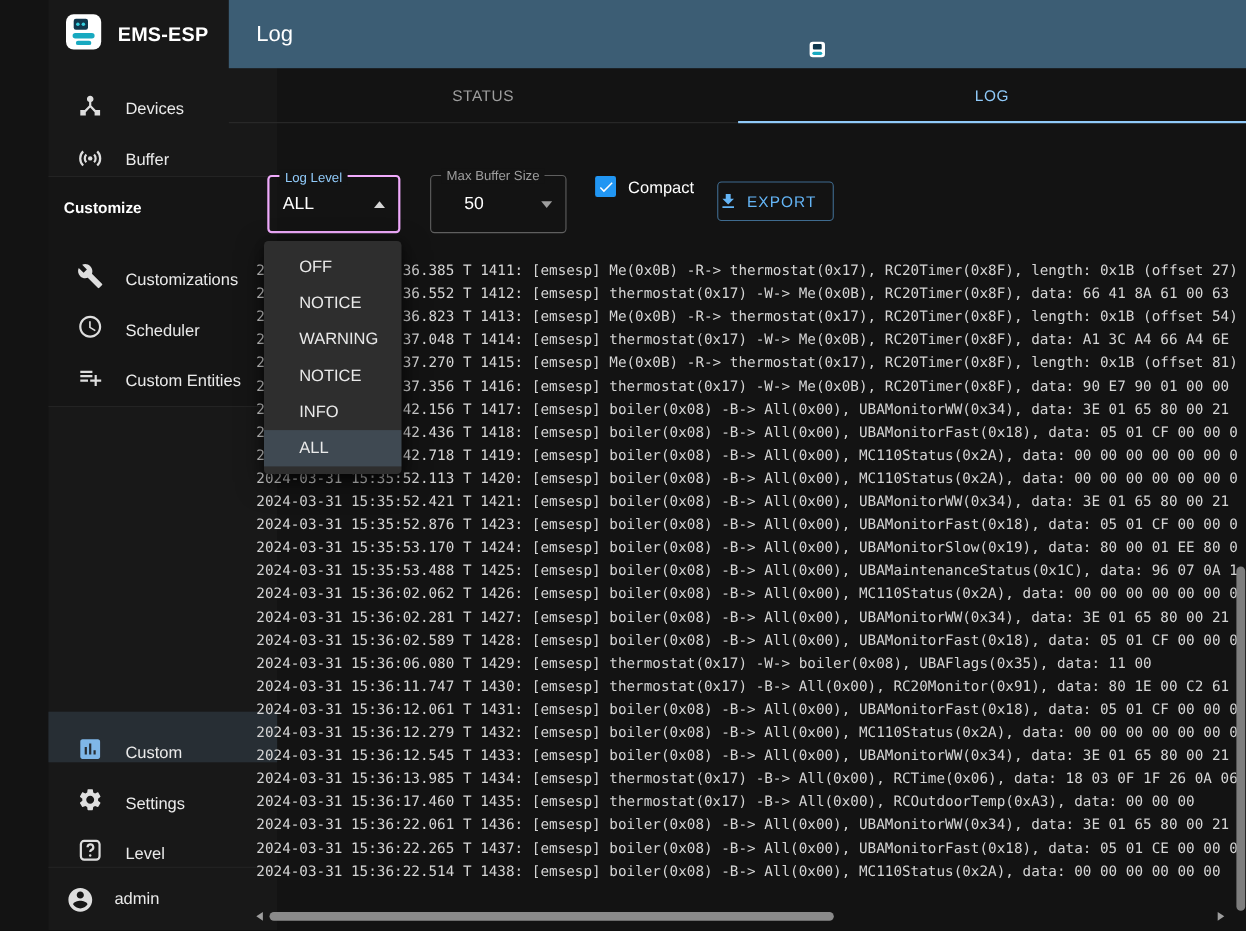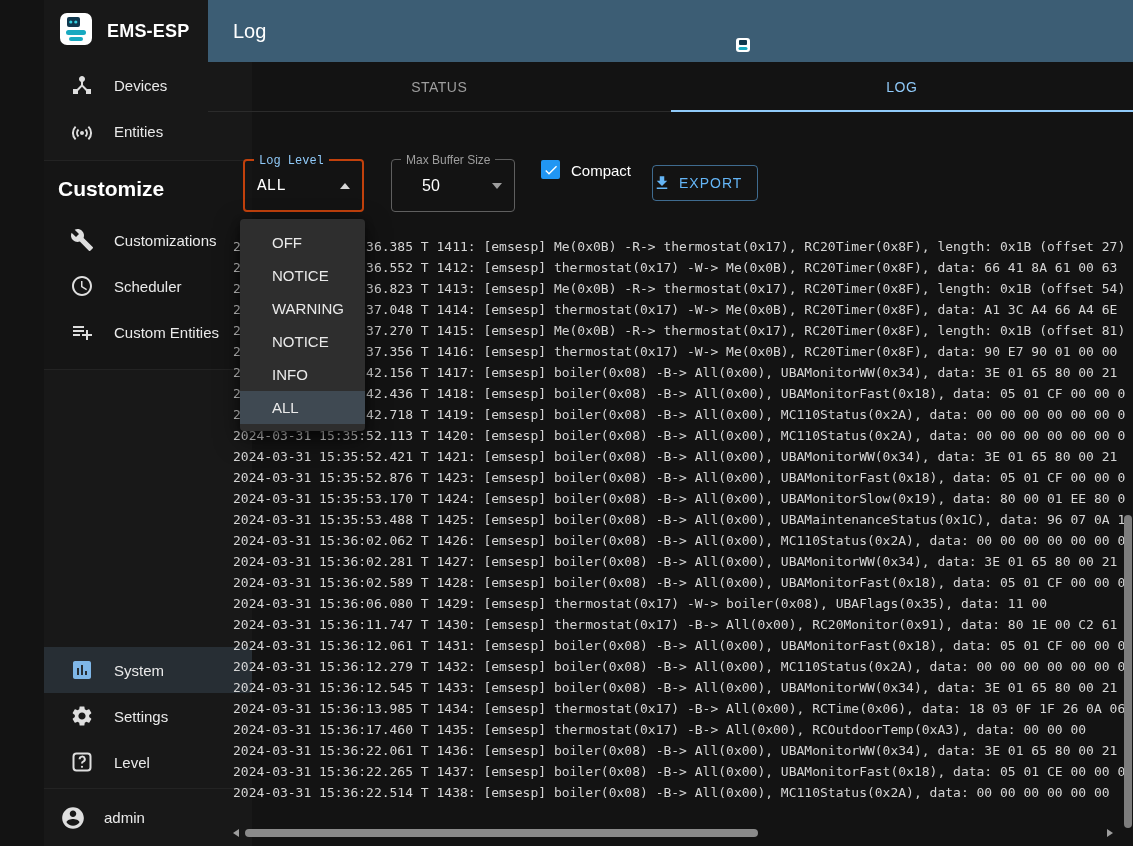--- a/index.html
+++ b/index.html
@@ -4,27 +4,27 @@
 <style>
   * { margin:0; padding:0; box-sizing:border-box; }
   html,body { width:1133px; height:846px; overflow:hidden; background:#131313;
               font-family:"Liberation Sans","DejaVu Sans",sans-serif; }
   .stage { position:relative; width:1133px; height:846px; background:#131313; overflow:hidden; }
 
   
   .sidebar { position:absolute; left:12px; top:0; width:208px; height:846px; background:#181818;margin-left:32px; }
   .sidebar-header { height:62px; display:flex; align-items:center; padding-left:15px; }
   .app-title { color:#fff; font-size:18px; font-weight:700; margin-left:14px; letter-spacing:.2px; }
-  .nav-item { height:46px; display:flex; align-items:center; padding-left:26px; color:#e4e4e4; cursor:pointer; }
+  .nav-item { height:46px; display:flex; align-items:flex-end; padding-left:26px; color:#e4e4e4; cursor:pointer; }
   .nav-icon { width:24px; height:24px; color:#dedede; flex:0 0 24px; }
   .nav-icon svg { width:24px; height:24px; display:block; }
   .nav-label { margin-left:20px; font-size:15px; color:#eaeaea; white-space:nowrap; }
   .section { background:#151515; border-top:1px solid #232323; border-bottom:1px solid #232323; padding-bottom:14px; }
   .section-header { height:56px; display:flex; align-items:center; padding-left:14px;
-                    color:#fff; font-size:21px; font-weight:700; }
+                    color:#fff; font-size:14px; font-weight:700; }
   .nav-bottom { position:absolute; left:0; top:647px; width:208px; }
   .nav-item.selected { background:rgba(144,202,249,0.13); }
   .nav-item.selected .nav-icon { color:#7fb7e8; }
   .admin-row { position:absolute; left:0; bottom:0; width:208px; height:58px; display:flex;
                align-items:center; padding-left:16px; border-top:1px solid #232323; }
   .admin-row .nav-label { margin-left:18px; }
 
   
   .main { position:absolute; left:208px; top:0; width:925px; height:846px; }
   .topbar { position:absolute; left:0; top:0; width:925px; height:62px; background:#3c5d74; }
@@ -34,21 +34,21 @@
   
   .tabs { position:absolute; left:0; top:62px; width:925px; height:50px; display:flex; border-bottom:1px solid #2b2b2b; }
   .tab { flex:1; display:flex; align-items:center; justify-content:center; font-size:14px; font-weight:500;
          letter-spacing:.5px; color:#9e9e9e; text-transform:uppercase; cursor:pointer; position:relative; }
   .tab.active { color:#90caf9; }
   .tab.active::after { content:""; position:absolute; left:0; right:0; bottom:-1px; height:2px; background:#90caf9; }
 
   
   .select { position:absolute; height:53px; border:1px solid #5f5f5f; border-radius:4px; display:flex;
             align-items:center; padding:0 12px; cursor:pointer; }
-  .select.focused { border:2px solid #c2410c;font-family:Liberation Mono, monospace; }
+  .select.focused { border:2px solid #f0abfc; }
   .select-label { position:absolute; top:-7px; left:9px; background:#131313; padding:0 5px; font-size:12px; color:#9e9e9e; }
   .select.focused .select-label { color:#90caf9; }
   .select-value { font-size:16px; color:#fff; flex:1; }
   .caret-up { width:0; height:0; border-left:5px solid transparent; border-right:5px solid transparent;
               border-bottom:6px solid #d6d6d6; margin-left:8px; }
   .caret-down { width:0; height:0; border-left:5px solid transparent; border-right:5px solid transparent;
                 border-top:6px solid #9e9e9e; margin-left:8px; }
   #log-level-select { left:35px; top:159px; width:121px; }
   #buffer-select { left:183px; top:159px; width:124px;padding-left:30px; }
 
@@ -118,21 +118,21 @@
     <div class="nav-item">
       <span class="nav-icon">
         <svg viewBox="0 0 24 24" fill="none" stroke="currentColor" stroke-width="2">
           <circle cx="12" cy="14" r="2" fill="currentColor" stroke="none"></circle>
           <path d="M8.5 17.5a5 5 0 0 1 0-7"></path>
             <path d="M15.5 10.5a5 5 0 0 1 0 7"></path>
           <path d="M5.6 20.4a9 9 0 0 1 0-12.8"></path>
             <path d="M18.4 7.6a9 9 0 0 1 0 12.8"></path>
         </svg>
       </span>
-      <span class="nav-label">Entities</span>
+      <span class="nav-label">Buffer</span>
     </div>
 
     <div class="section" style="margin-top:6px;">
       <div class="section-header">Customize</div>
       <div class="nav-item">
         <span class="nav-icon">
           <svg viewBox="0 0 24 24" fill="currentColor">
               <path d="M22.7 19l-9.1-9.1c.9-2.3.4-5-1.5-6.9-2-2-5-2.4-7.4-1.3L9 6 6 9 1.6 4.7C.4 7.1.9 10.1 2.9 12.1c1.9 1.9 4.6 2.4 6.9 1.5l9.1 9.1c.4.4 1 .4 1.4 0l2.3-2.3c.5-.4.5-1.1.1-1.4z"></path>
             </svg>
         </span>
@@ -156,21 +156,21 @@
       </div>
     </div>
 
     <div class="nav-bottom">
       <div class="nav-item selected">
         <span class="nav-icon">
           <svg viewBox="0 0 24 24" fill="currentColor">
               <path d="M19 3H5c-1.1 0-2 .9-2 2v14c0 1.1.9 2 2 2h14c1.1 0 2-.9 2-2V5c0-1.1-.9-2-2-2zM9 17H7v-7h2v7zm4 0h-2V7h2v10zm4 0h-2v-4h2v4z"></path>
             </svg>
         </span>
-        <span class="nav-label">System</span>
+        <span class="nav-label">Custom</span>
       </div>
       <div class="nav-item">
         <span class="nav-icon">
           <svg viewBox="0 0 24 24" fill="currentColor">
               <path d="M19.14 12.94c.04-.3.06-.61.06-.94 0-.32-.02-.64-.07-.94l2.03-1.58c.18-.14.23-.41.12-.61l-1.92-3.32c-.12-.22-.37-.29-.59-.22l-2.39.96c-.5-.38-1.03-.7-1.62-.94l-.36-2.54c-.04-.24-.24-.41-.48-.41h-3.84c-.24 0-.43.17-.47.41l-.36 2.54c-.59.24-1.13.57-1.62.94l-2.39-.96c-.22-.08-.47 0-.59.22L2.74 8.87c-.12.21-.08.47.12.61l2.03 1.58c-.05.3-.09.63-.09.94s.02.64.07.94l-2.03 1.58c-.18.14-.23.41-.12.61l1.92 3.32c.12.22.37.29.59.22l2.39-.96c.5.38 1.03.7 1.62.94l.36 2.54c.05.24.24.41.48.41h3.84c.24 0 .44-.17.47-.41l.36-2.54c.59-.24 1.13-.56 1.62-.94l2.39.96c.22.08.47 0 .59-.22l1.92-3.32c.12-.22.07-.47-.12-.61l-2.01-1.58zM12 15.6c-1.98 0-3.6-1.62-3.6-3.6s1.62-3.6 3.6-3.6 3.6 1.62 3.6 3.6-1.62 3.6-3.6 3.6z"></path>
             </svg>
         </span>
         <span class="nav-label">Settings</span>
       </div>
       <div class="nav-item">

